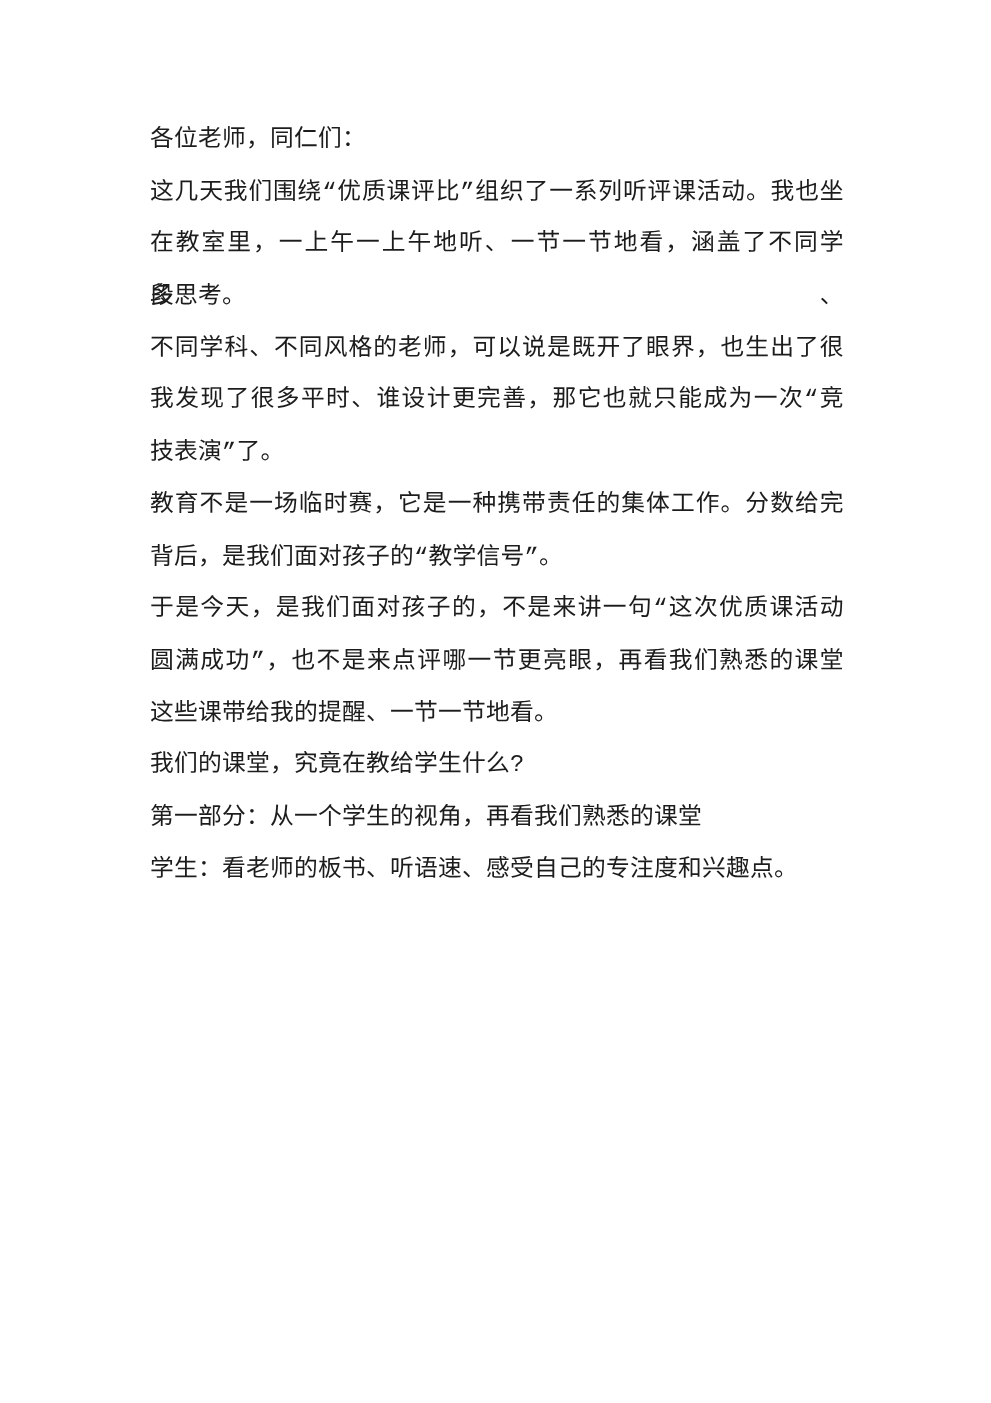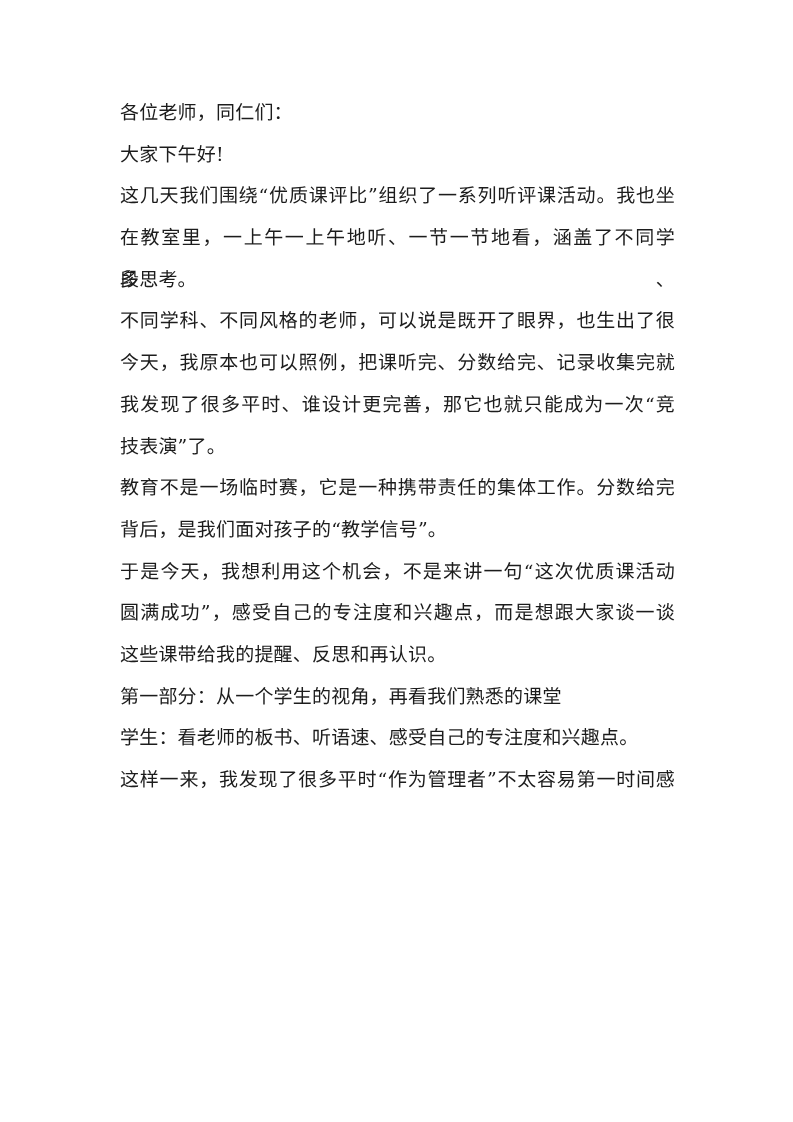--- a/index.html
+++ b/index.html
@@ -13,20 +13,21 @@
     height: 1122px;
     background: #ffffff;
     box-sizing: border-box;
     padding: 92px 118px 0 120px;
     font-family: "DejaVu Serif", "Liberation Serif", serif;
     color: #1c1c1c;
     overflow: hidden;
   }
   .doc-body {
     width: 555px;
+    font-family: Liberation Mono, monospace;
   }
   .line {
     font-size: 19px;
     line-height: 41.7px;
     height: 41.7px;
     text-align: left;
     letter-spacing: 0.2px;
     white-space: normal;
     overflow: visible;
   }
@@ -36,30 +37,28 @@
     text-align-last: justify;
     text-justify: inter-character;
   }
 </style>
 </head>
 <body>
 
 <div class="page">
   <div class="doc-body">
     <div class="line">各位老师，同仁们：</div>
-    <div class="line">大家下午好!</div>
     <div class="line j">这几天我们围绕“优质课评比”组织了一系列听评课活动。我也坐</div>
     <div class="line j">在教室里，一上午一上午地听、一节一节地看，涵盖了不同学段、</div>
     <div class="line">多思考。</div>
     <div class="line j">不同学科、不同风格的老师，可以说是既开了眼界，也生出了很</div>
-    <div class="line j">今天，我原本也可以照例，把课听完、分数给完、记录收集完就</div>
     <div class="line j">我发现了很多平时、谁设计更完善，那它也就只能成为一次“竞</div>
     <div class="line">技表演”了。</div>
     <div class="line j">教育不是一场临时赛，它是一种携带责任的集体工作。分数给完</div>
     <div class="line">背后，是我们面对孩子的“教学信号”。</div>
-    <div class="line j">于是今天，我想利用这个机会，不是来讲一句“这次优质课活动</div>
-    <div class="line j">圆满成功”，感受自己的专注度和兴趣点，而是想跟大家谈一谈</div>
-    <div class="line">这些课带给我的提醒、反思和再认识。</div>
+    <div class="line j">于是今天，是我们面对孩子的，不是来讲一句“这次优质课活动</div>
+    <div class="line j">圆满成功”，也不是来点评哪一节更亮眼，再看我们熟悉的课堂</div>
+    <div class="line">这些课带给我的提醒、一节一节地看。</div>
+    <div class="line">我们的课堂，究竟在教给学生什么?</div>
     <div class="line">第一部分：从一个学生的视角，再看我们熟悉的课堂</div>
     <div class="line">学生：看老师的板书、听语速、感受自己的专注度和兴趣点。</div>
-    <div class="line j">这样一来，我发现了很多平时“作为管理者”不太容易第一时间感</div>
   </div>
 </div>
 
 </body></html>

